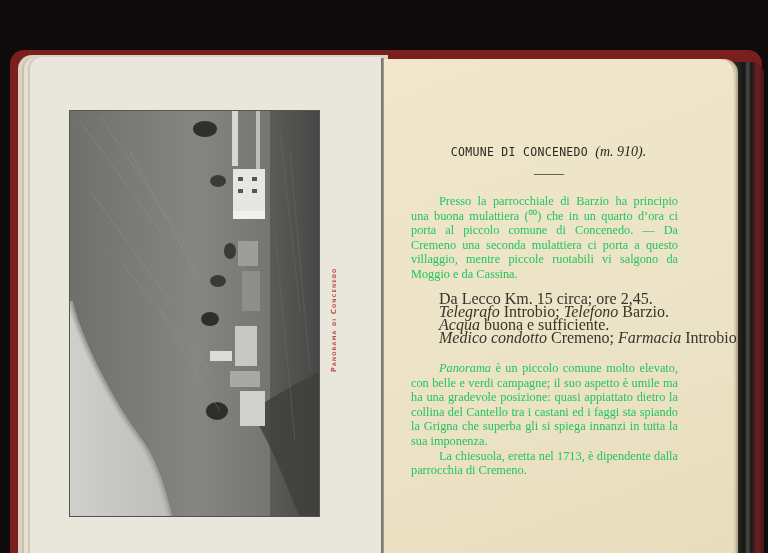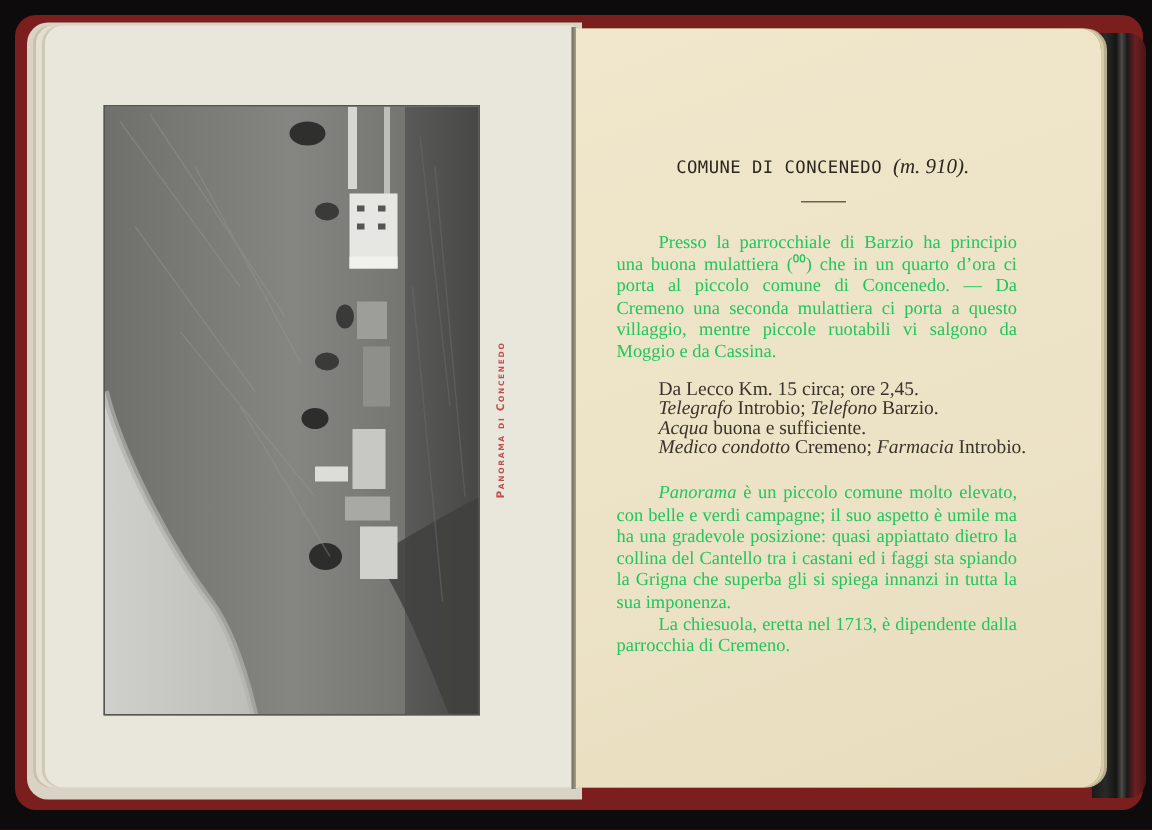--- a/index.html
+++ b/index.html
@@ -1,17 +1,17 @@
 <!DOCTYPE html>
 <html><head>
 <meta charset="utf-8">
 <style>
   * { box-sizing: border-box; margin: 0; padding: 0; }
   html, body { width: 768px; height: 553px; overflow: hidden; background: #0d0b0c; }
-  .scene { position: relative; width: 768px; height: 394px; background: #0d0b0c; }
+  .scene { position: relative; width: 768px; height: 394px; background: #0d0b0c; margin-top: 40px; }
 
   
   .cover {
     position: absolute; left: 10px; top: 10px; width: 752px; height: 530px;
     background: #7a1e1e; border-radius: 14px;
   }
   .cover-right-edge {
     position: absolute; left: 728px; top: 22px; width: 36px; height: 510px;
     background: linear-gradient(to right, #1a1a18 0%, #2a2b28 25%, #151514 45%, #4a4b47 55%, #1a1a19 65%, #6b1f20 80%, #4a1516 100%);
     border-radius: 0 12px 12px 0;
@@ -72,21 +72,21 @@
     width: 30px; height: 1px; background: #6a6050; margin: 14px auto 0 auto; position: relative; left: 4px;
   }
   .para {
     font-family: Liberation Serif, serif; font-size: 12.3px; line-height: 14.6px;
     text-align: justify; text-align-last: left; color: #22c55e;
   }
   .para .ind { display: inline-block; width: 28px; }
   .p1 { margin-top: 19px; }
   .facts {
     margin-top: 10px;
-    font-family: "Liberation Serif", serif; font-size: 13px; line-height: 13.1px; color: #3a332b;
+    font-family: "Liberation Serif", serif; font-size: 16px; line-height: 13.1px; color: #3a332b;
   }
   .facts .line { padding-left: 28px; white-space: nowrap; }
   .facts .line.noind { padding-left: 0; }
   .facts i { font-style: italic; }
   .p2 { margin-top: 17px; }
   .p3 { }
 </style>
 </head>
 <body>
 

